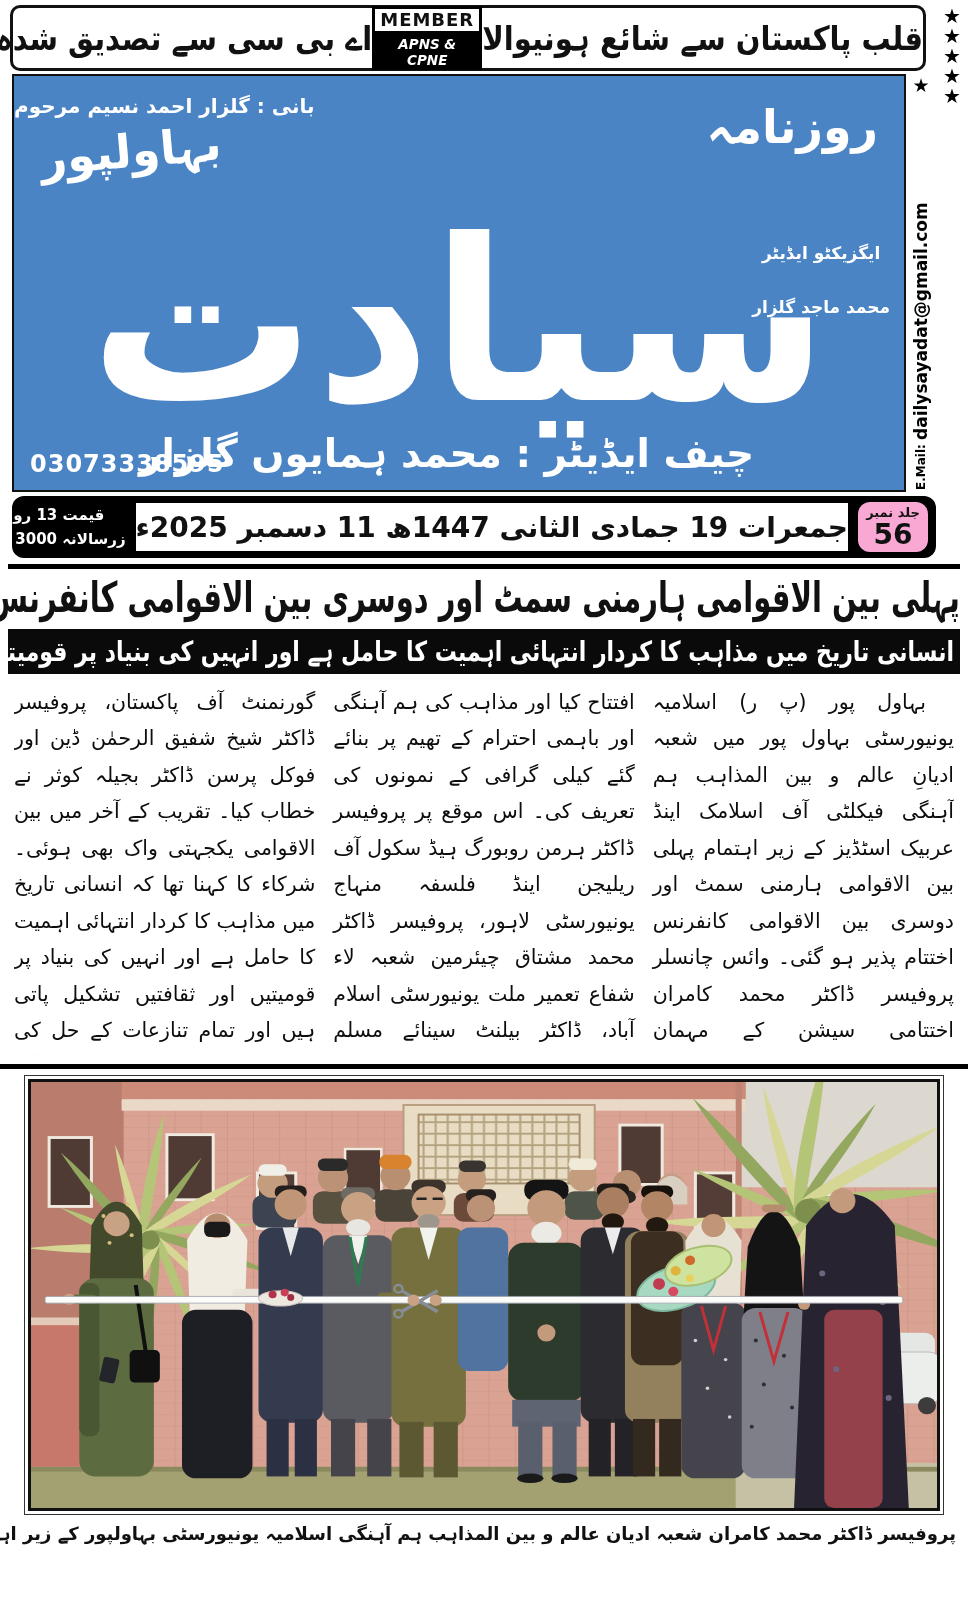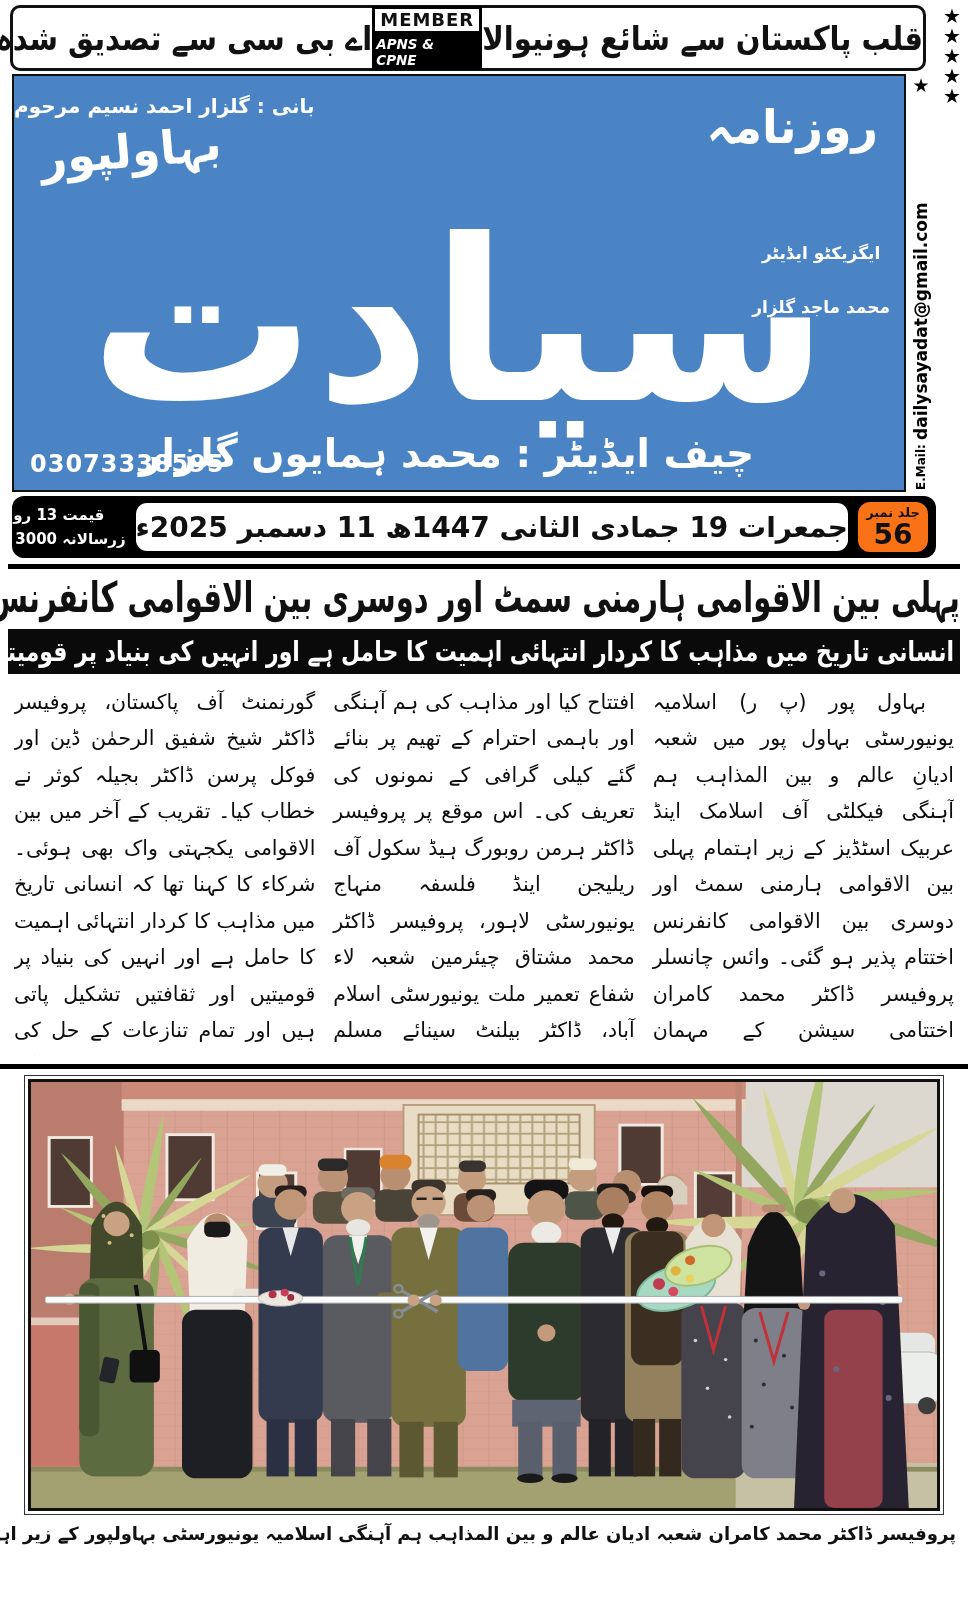--- a/index.html
+++ b/index.html
@@ -5,21 +5,21 @@
   * { box-sizing: border-box; margin: 0; padding: 0; }
   body { background:#888; font-family:"DejaVu Sans", sans-serif; }
   .page { position:relative; width:968px; height:1600px; margin:0 auto; background:#fff; overflow:hidden; color:#111; }
 
   
   .stars { position:absolute; top:4px; right:6px; writing-mode:vertical-rl; text-orientation:upright;
            font-size:20px; letter-spacing:-4px; line-height:1; height:84px; color:#000; }
   .topbar { margin:5px 42px 3px 10px; border:3px solid #111; border-radius:10px; height:66px;
             display:flex; direction:rtl; align-items:center; justify-content:space-evenly; background:#fff; }
   .tb-text { font-size:29px; font-weight:bold; white-space:nowrap; transform:scaleY(1.15); }
-  .badge { direction:ltr; }
+  .badge { direction:ltr; text-align:center; }
   .badge-top { border:3px solid #000; font-weight:bold; font-size:18px; letter-spacing:1px; padding:0 5px; line-height:1.25; }
   .badge-bot { background:#000; color:#fff; font-weight:bold; font-size:13.5px; padding:2px 4px; line-height:1.2;font-style:italic; }
 
   
   .masthead { margin:0 32px 0 12px; display:flex; height:418px; }
   .mh-blue { flex:1; position:relative; background:#4a84c4; border:2px solid #111; color:#fff; overflow:hidden; }
   .mh-daily { position:absolute; top:24px; right:26px; font-size:46px; font-weight:bold;margin-left:12px; }
   .mh-city  { position:absolute; top:48px; left:26px; font-size:46px; font-weight:bold; transform:rotate(-5deg); }
   .mh-founder { position:absolute; top:18px; left:0; right:0; font-size:20px; font-weight:bold; }
   .mh-managing { position:absolute; top:92px; left:0; right:0; text-align:center; font-size:21px; font-weight:bold; }
@@ -29,24 +29,24 @@
   .mh-phone { position:absolute; bottom:12px; left:16px; font-size:24px; font-weight:bold; letter-spacing:1px; }
   .mh-email { width:30px; background:#fff; display:flex; flex-direction:column; align-items:center; padding:2px 0; }
   .mh-email .star { font-size:19px; line-height:1; color:#000; }
   .email-rot { flex:1; writing-mode:vertical-rl; transform:rotate(180deg); display:flex; align-items:center; justify-content:flex-start; color:#000; }
   .em-label { font-weight:bold; font-size:12px; margin-bottom:4px; }
   .em-addr  { font-weight:bold; font-size:17px; }
 
   
   .datebar { margin:4px 32px 0 12px; background:#000; border-radius:12px; height:62px;
              display:flex; direction:rtl; align-items:center; gap:10px; padding:0 8px; }
-  .db-box { background:#f97316; border-radius:12px; text-align:center; padding:3px 8px; min-width:70px; }
+  .db-box { background:#f9a8d4; border-radius:12px; text-align:center; padding:3px 8px; min-width:70px; }
   .db-lbl { font-size:13px; font-weight:bold; line-height:1.2; white-space:nowrap; }
   .db-num { font-size:28px; font-weight:bold; line-height:1.05; }
-  .db-date { flex:1; background:#fff; border-radius:11px; height:48px; display:flex; align-items:center; justify-content:center;
+  .db-date { flex:1; background:#fff; border-radius:0; height:48px; display:flex; align-items:center; justify-content:center;
              font-size:28px; font-weight:bold; white-space:nowrap; direction:rtl; }
   .db-price { color:#fff; text-align:center; font-size:15px; font-weight:bold; line-height:1.6; white-space:nowrap; }
 
   
   .headline { margin:6px 8px 0; border-top:5px solid #000; padding-top:12px; text-align:center; direction:rtl;
               font-size:29px; font-weight:bold; white-space:nowrap; transform-origin:center; }
   .headline-inner { display:inline-block; transform:scaleY(1.45); }
   .subheadline { margin:14px 8px 0; background:#0a0a0a; color:#fff; direction:rtl; text-align:center;
                  padding:10px 6px; font-size:22px; font-weight:bold; white-space:nowrap; }
   .subheadline-inner { display:inline-block; transform:scaleY(1.25); }

